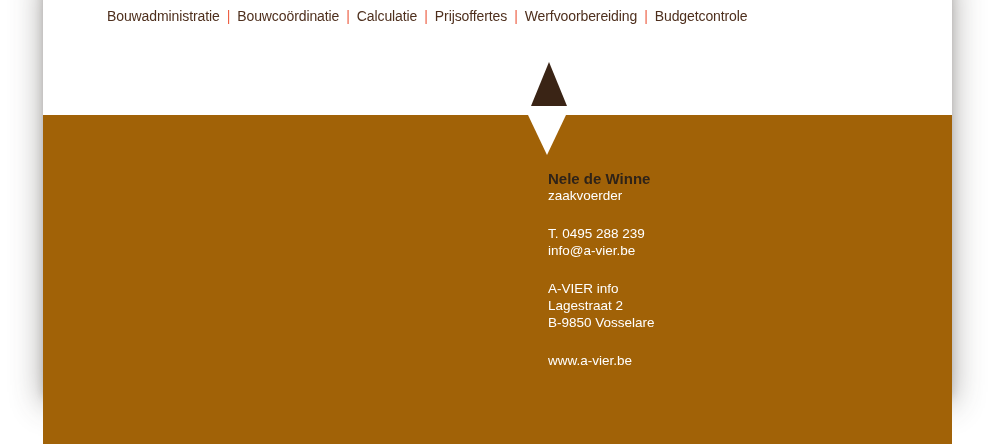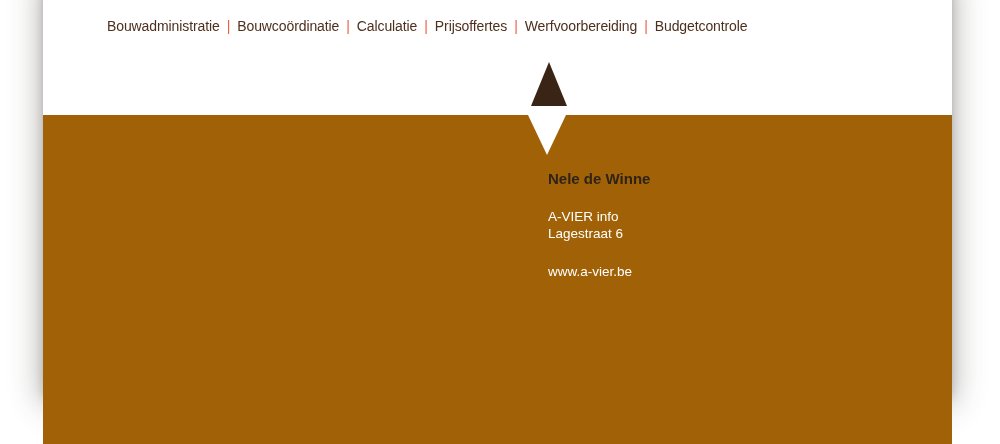--- a/index.html
+++ b/index.html
@@ -34,21 +34,21 @@
   }
   .band-orange {
     position: relative;
     width: 100%;
     height: 344px;
     background: #a16207;
   }
   .top-nav {
     position: absolute;
     left: 64px;
-    top: 46px;
+    top: 36px;
     white-space: nowrap;
     font-size: 14px;
     line-height: 20px;
     color: #4E2F1D;
     letter-spacing: -0.1px;
   }
   .nav-sep {
     color: #ED6045;
     margin: 0 7px;
   }
@@ -109,24 +109,30 @@
       </div>
       <div class="tri-up"></div>
     </div>
 
     <div class="band-orange">
       <div class="tri-down"></div>
 
       <div class="contact">
         <div class="group">
           <div class="name">Nele de Winne</div>
+          <div>zaakvoerder</div>
+        </div>
+        <div class="group">
+          <div>T. 0495 288 239</div>
+          <div class="link">info@a-vier.be</div>
         </div>
         <div class="group">
           <div>A-VIER info</div>
-          <div>Lagestraat 6</div>
+          <div>Lagestraat 2</div>
+          <div>B-9850 Vosselare</div>
         </div>
         <div class="group">
           <div class="link">www.a-vier.be</div>
         </div>
       </div>
     </div>
 
   </div>
 </div>
 

